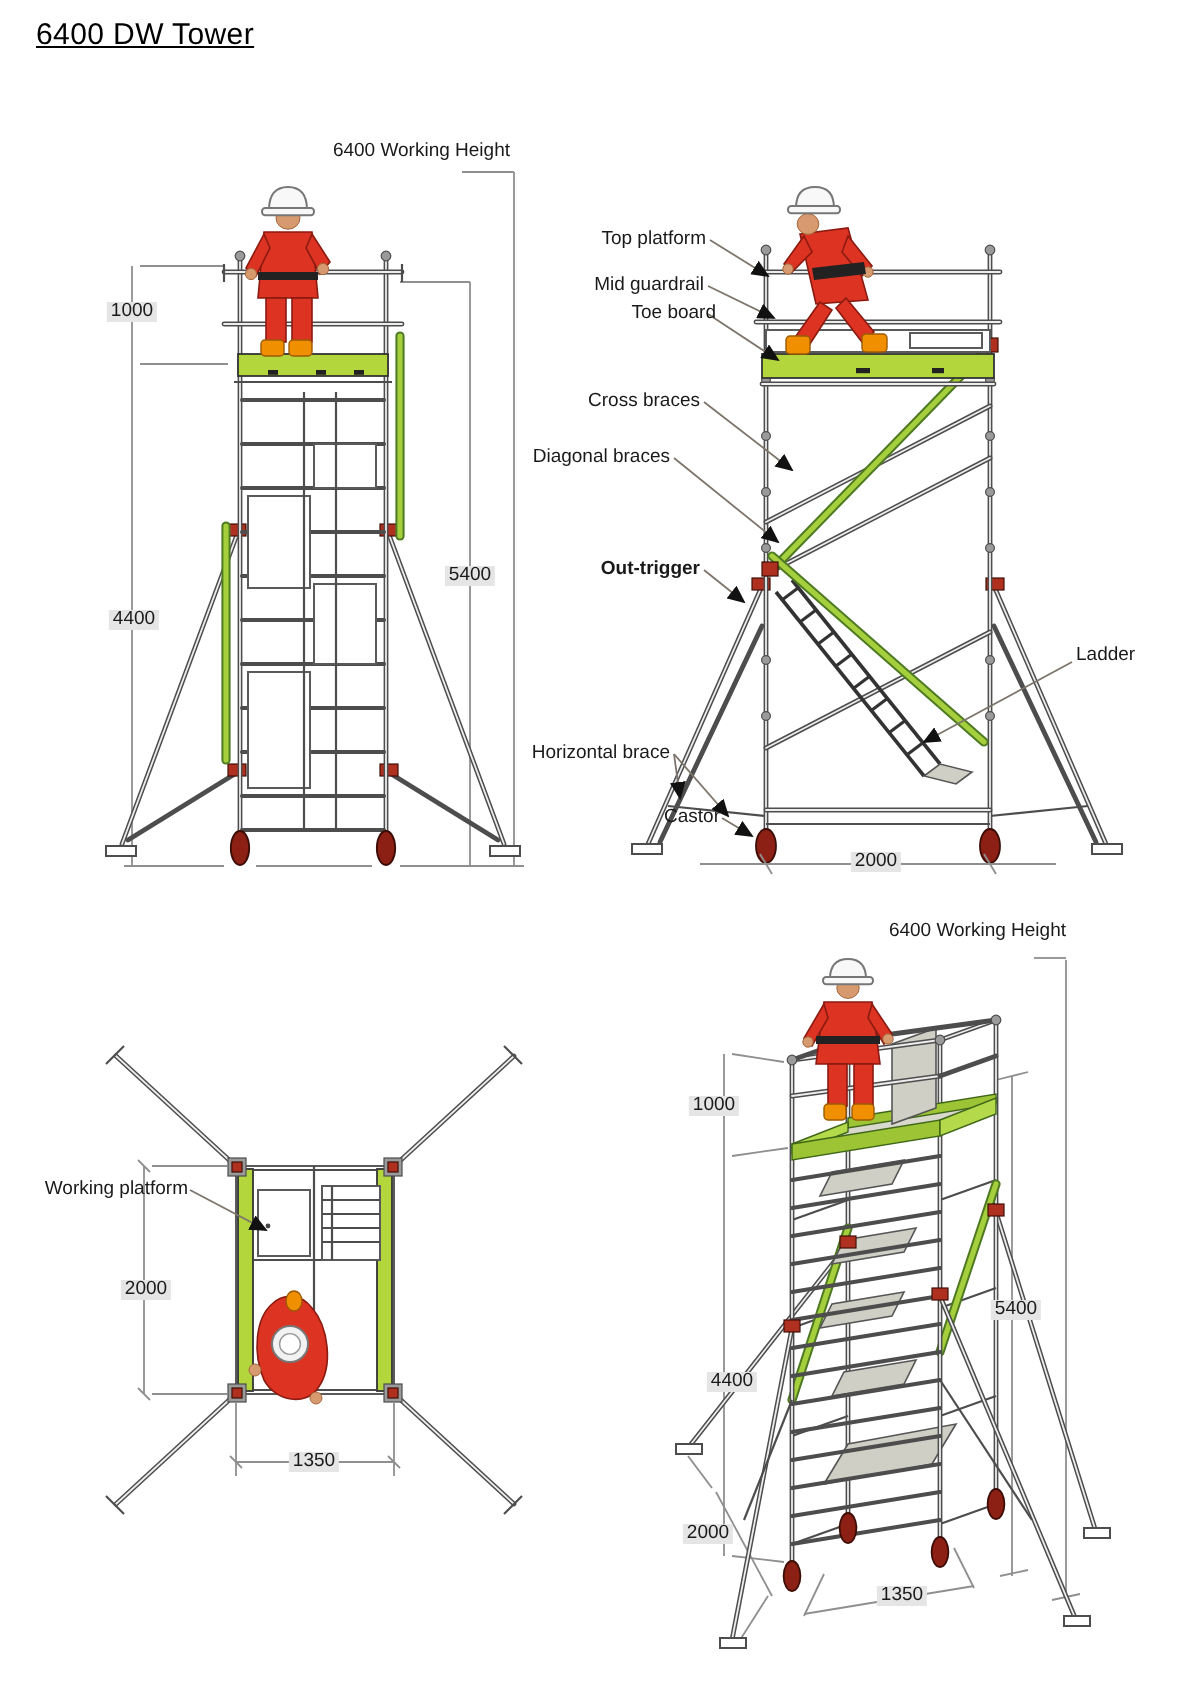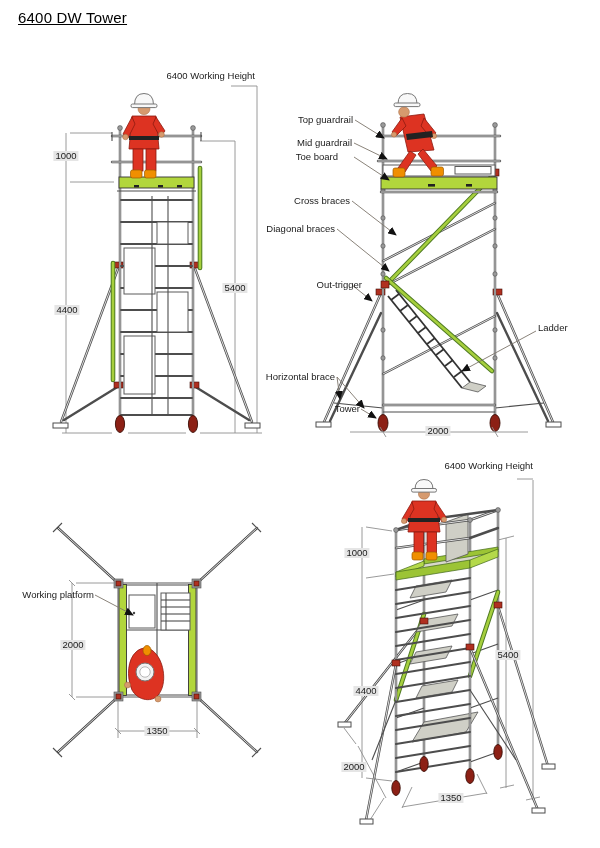--- a/index.html
+++ b/index.html
@@ -502,29 +502,29 @@
   </g>
 </svg>
 
 <div class="title">6400 DW Tower</div>
 
 <div class="lbl r" style="left:145px;top:70px;width:110px;">6400 Working Height</div>
 <div class="dimtxt" style="left:66px;top:156px;">1000</div>
 <div class="dimtxt" style="left:67px;top:310px;">4400</div>
 <div class="dimtxt" style="left:235px;top:288px;">5400</div>
 
-<div class="lbl r" style="left:283px;top:114px;width:70px;">Top guardrail</div>
+<div class="lbl r" style="left:283px;top:114px;width:70px;">Top platform</div>
 <div class="lbl r" style="left:282px;top:137px;width:70px;">Mid guardrail</div>
-<div class="lbl r" style="left:268px;top:151px;width:70px;">Toe board</div>
+<div class="lbl r" style="left:288px;top:151px;width:70px;">Toe board</div>
 <div class="lbl r" style="left:280px;top:195px;width:70px;">Cross braces</div>
 <div class="lbl r" style="left:255px;top:223px;width:80px;">Diagonal braces</div>
-<div class="lbl r" style="left:292px;top:279px;width:70px;">Out-trigger</div>
+<div class="lbl r" style="left:280px;top:279px;width:70px;font-weight:bold;">Out-trigger</div>
 <div class="lbl" style="left:538px;top:322px;">Ladder</div>
 <div class="lbl r" style="left:250px;top:371px;width:85px;">Horizontal brace</div>
-<div class="lbl r" style="left:310px;top:403px;width:50px;">Tower</div>
+<div class="lbl r" style="left:310px;top:403px;width:50px;">Castor</div>
 <div class="dimtxt" style="left:438px;top:431px;">2000</div>
 
 <div class="lbl r" style="left:19px;top:589px;width:75px;">Working platform</div>
 <div class="dimtxt" style="left:73px;top:645px;">2000</div>
 <div class="dimtxt" style="left:157px;top:731px;">1350</div>
 
 <div class="lbl r" style="left:423px;top:460px;width:110px;">6400 Working Height</div>
 <div class="dimtxt" style="left:357px;top:553px;">1000</div>
 <div class="dimtxt" style="left:366px;top:691px;">4400</div>
 <div class="dimtxt" style="left:508px;top:655px;">5400</div>

